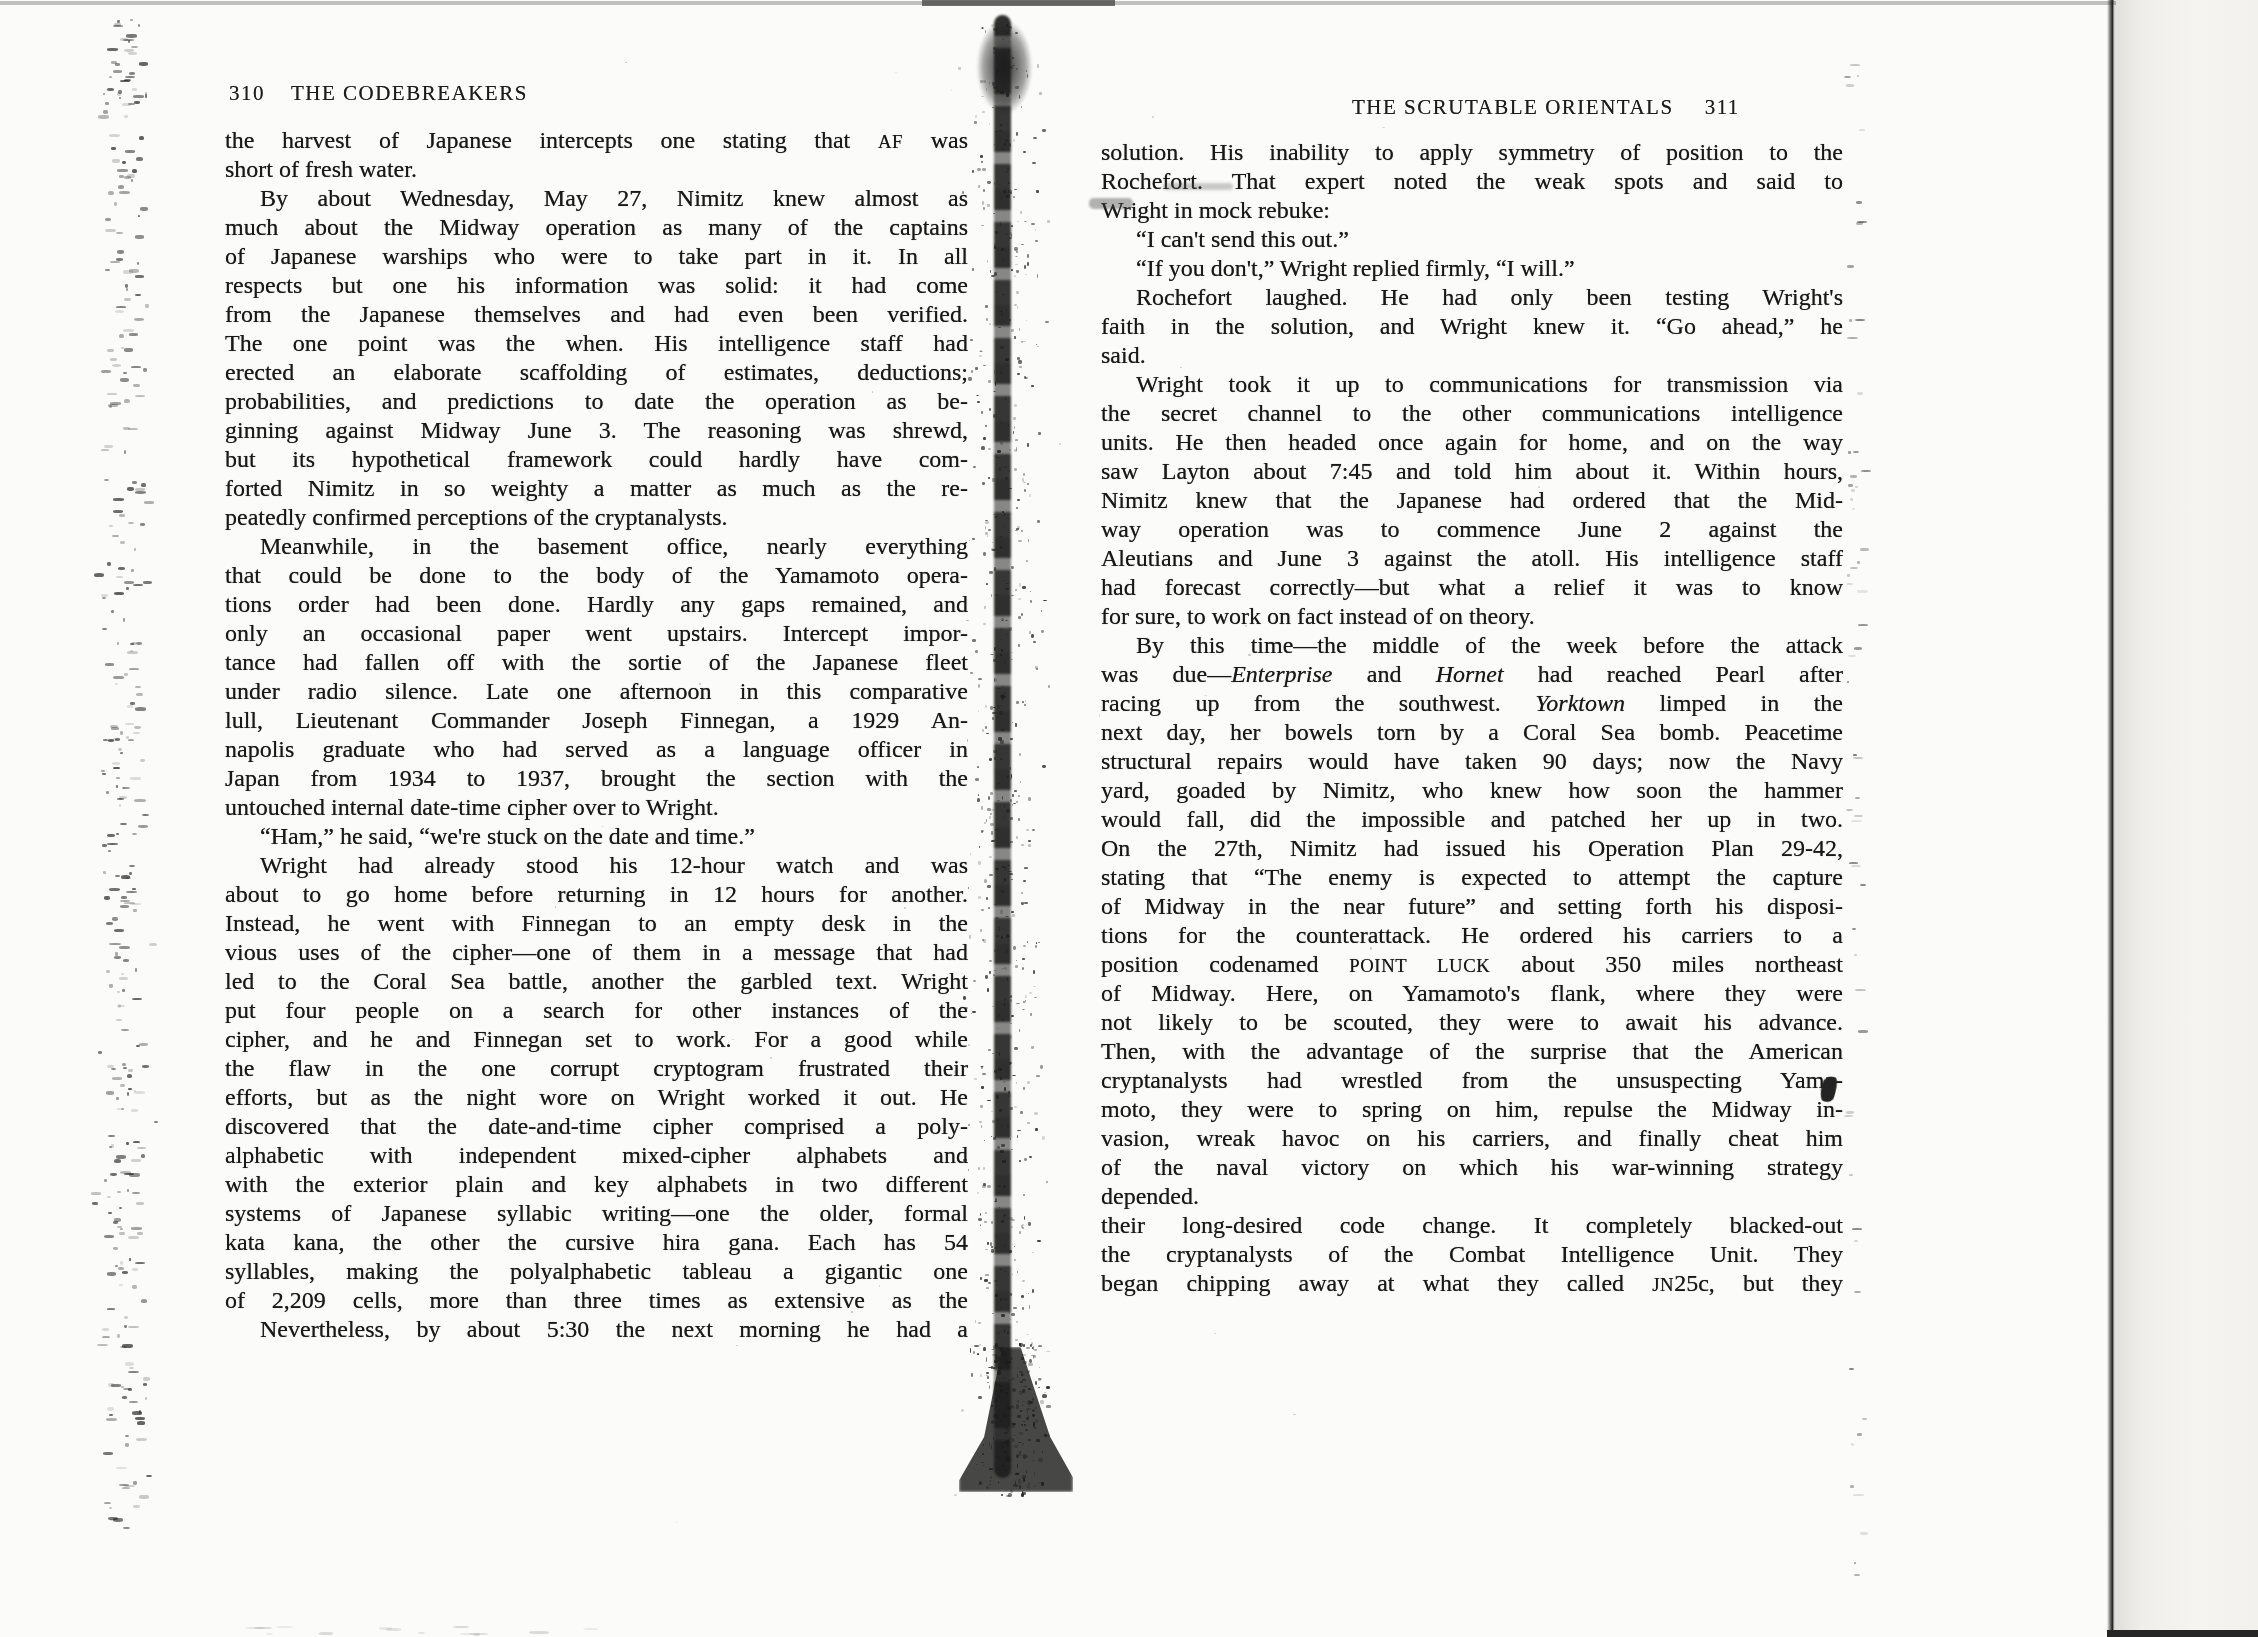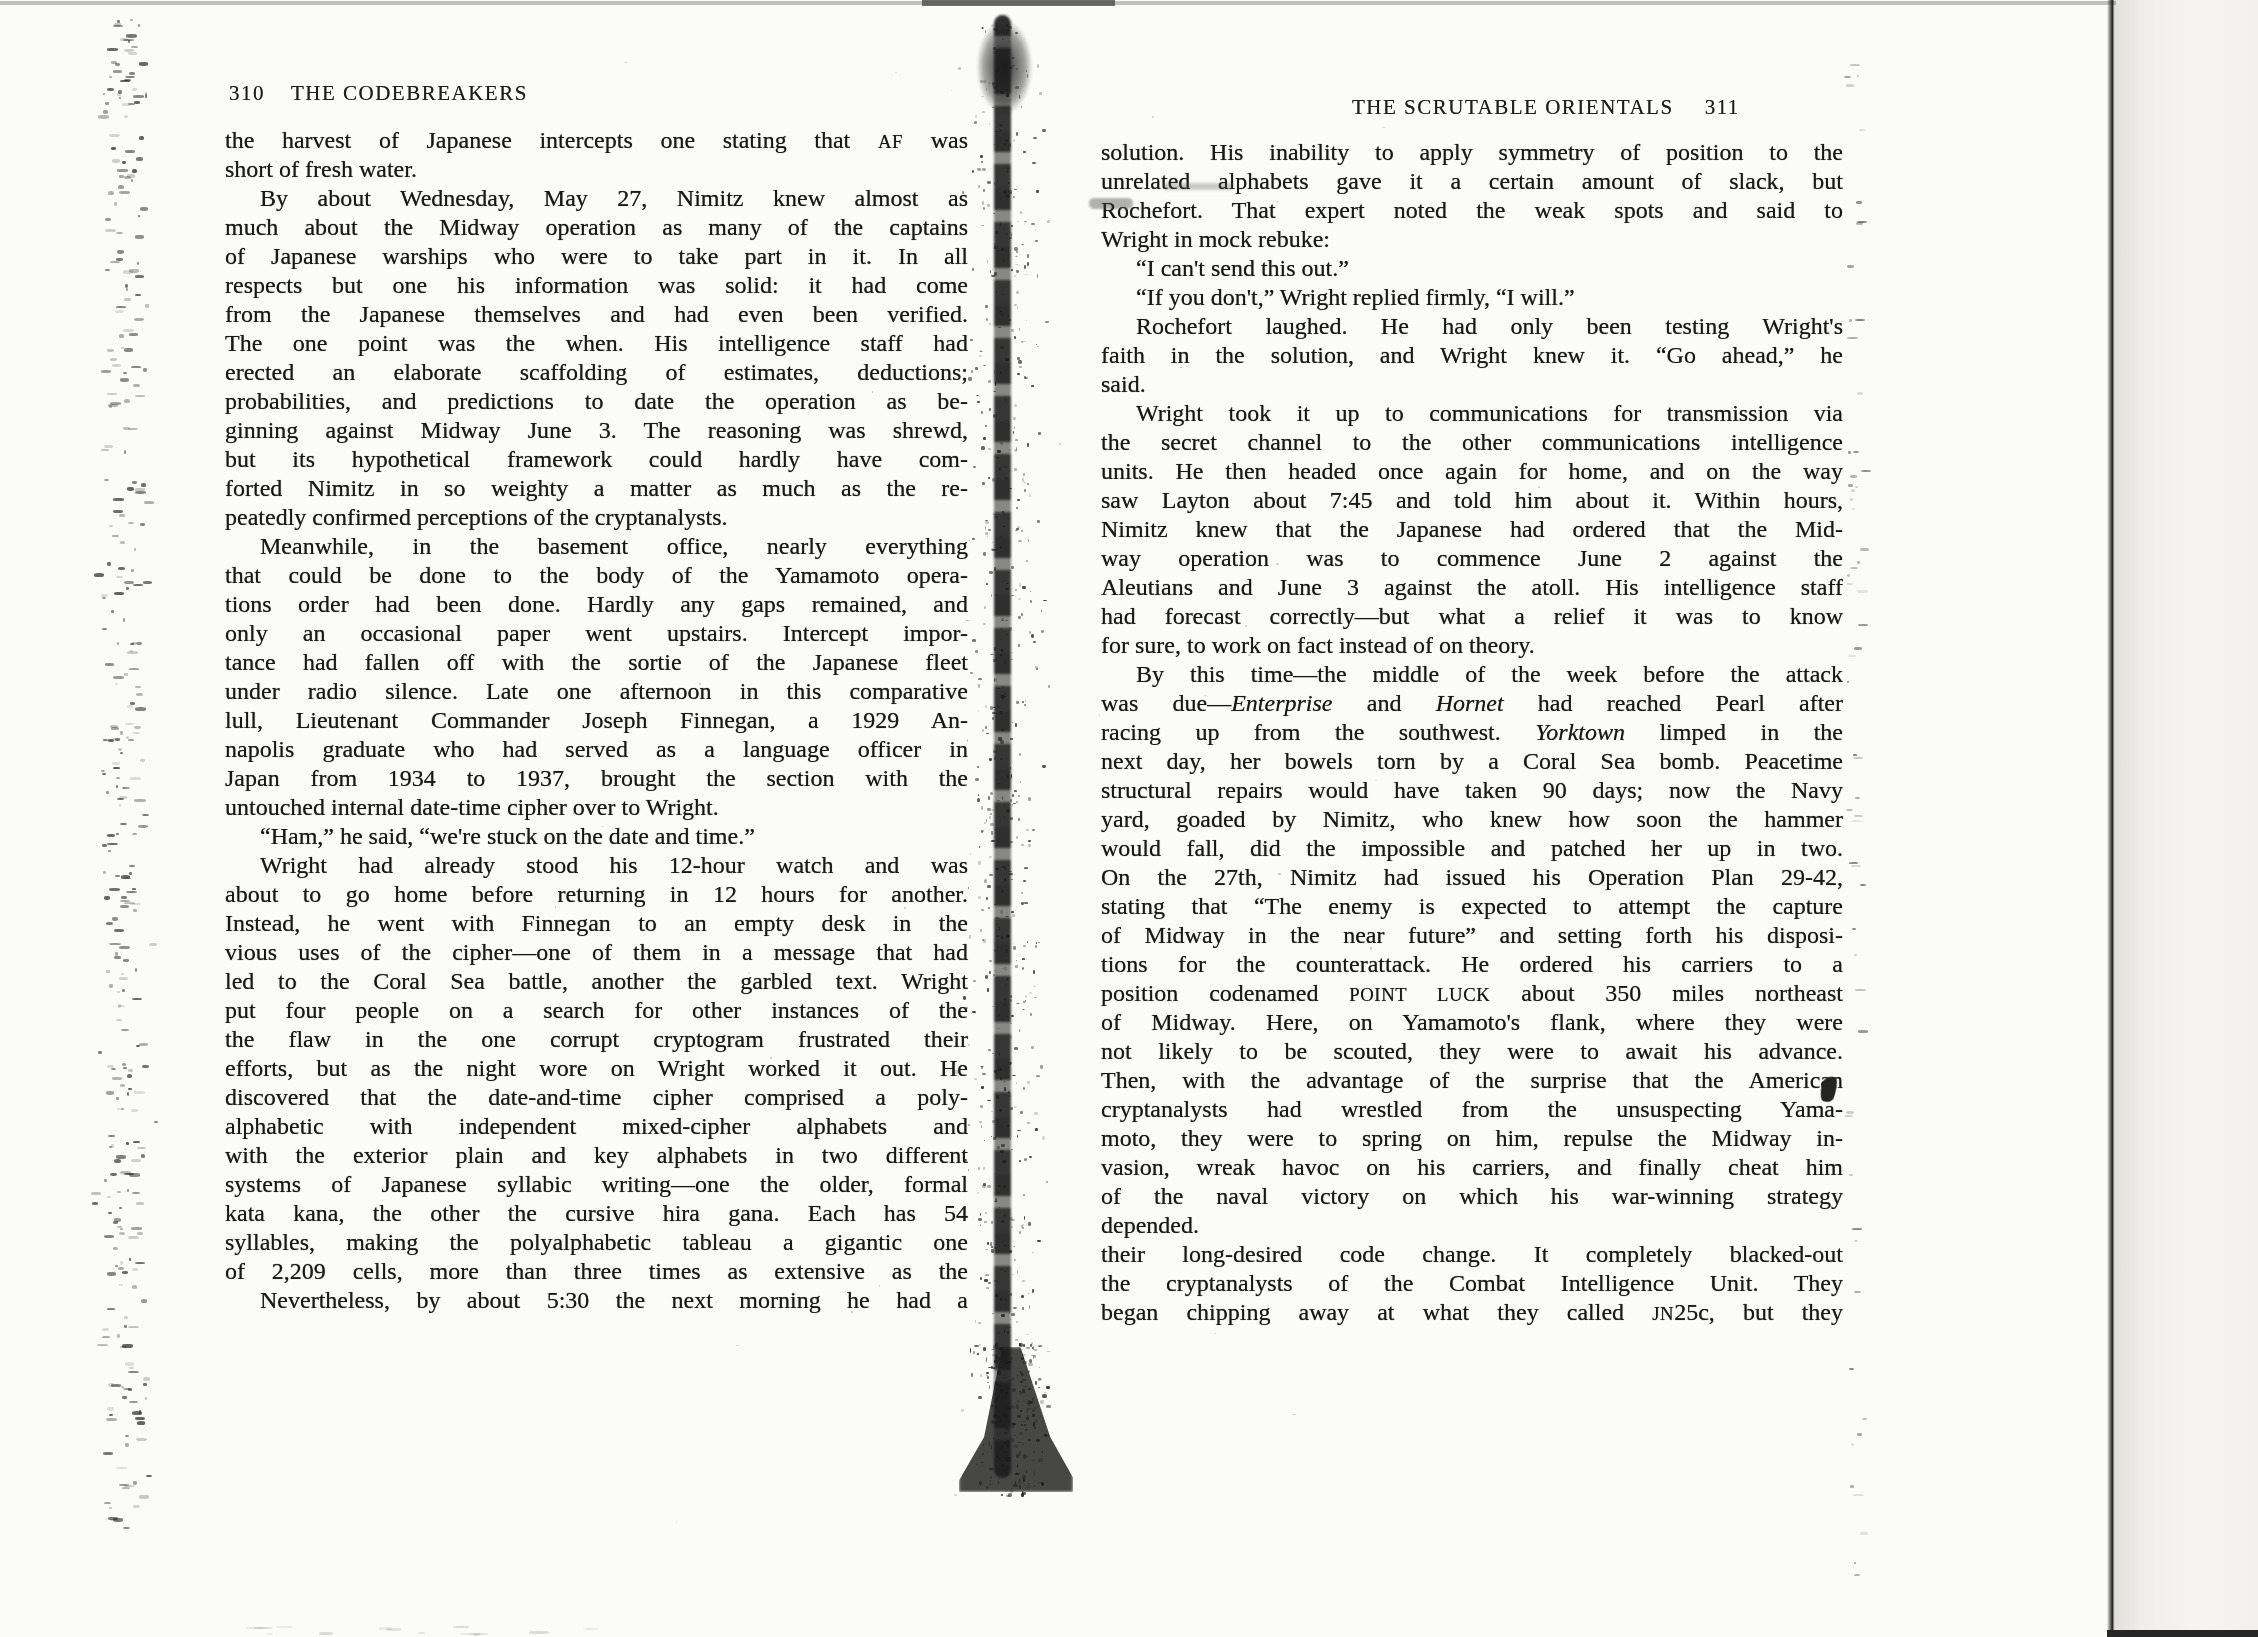--- a/index.html
+++ b/index.html
@@ -98,40 +98,40 @@
         <div class="line">napolis graduate who had served as a language officer in</div>
         <div class="line">Japan from 1934 to 1937, brought the section with the</div>
         <div class="line end">untouched internal date-time cipher over to Wright.</div>
         <div class="line indent end">“Ham,” he said, “we're stuck on the date and time.”</div>
         <div class="line indent">Wright had already stood his 12-hour watch and was</div>
         <div class="line">about to go home before returning in 12 hours for another.</div>
         <div class="line">Instead, he went with Finnegan to an empty desk in the</div>
         <div class="line">vious uses of the cipher—one of them in a message that had</div>
         <div class="line">led to the Coral Sea battle, another the garbled text. Wright</div>
         <div class="line">put four people on a search for other instances of the</div>
+        <div class="line">cipher, and he and Finnegan set to work. For a good while</div>
         <div class="line">the flaw in the one corrupt cryptogram frustrated their</div>
         <div class="line">efforts, but as the night wore on Wright worked it out. He</div>
         <div class="line">discovered that the date-and-time cipher comprised a poly-</div>
         <div class="line">alphabetic with independent mixed-cipher alphabets and</div>
         <div class="line">with the exterior plain and key alphabets in two different</div>
         <div class="line">systems of Japanese syllabic writing—one the older, formal</div>
         <div class="line">kata kana, the other the cursive hira gana. Each has 54</div>
         <div class="line">syllables, making the polyalphabetic tableau a gigantic one</div>
         <div class="line">of 2,209 cells, more than three times as extensive as the</div>
         <div class="line indent">Nevertheless, by about 5:30 the next morning he had a</div>
       </div>
   </div>
 
   <div class="page page-right">
     <div class="hdr hdr-right">
       <span class="runhead">THE SCRUTABLE ORIENTALS</span><span class="pagenum">311</span>
     </div>
     <div class="body" id="right-body">
         <div class="line">solution. His inability to apply symmetry of position to the</div>
-        <div class="line">unrelated alphabets gave it a certain amount of slack, but</div>
         <div class="line">Rochefort. That expert noted the weak spots and said to</div>
         <div class="line end">Wright in mock rebuke:</div>
         <div class="line indent end">“I can't send this out.”</div>
         <div class="line indent end">“If you don't,” Wright replied firmly, “I will.”</div>
         <div class="line indent">Rochefort laughed. He had only been testing Wright's</div>
         <div class="line">faith in the solution, and Wright knew it. “Go ahead,” he</div>
         <div class="line end">said.</div>
         <div class="line indent">Wright took it up to communications for transmission via</div>
         <div class="line">the secret channel to the other communications intelligence</div>
         <div class="line">units. He then headed once again for home, and on the way</div>

